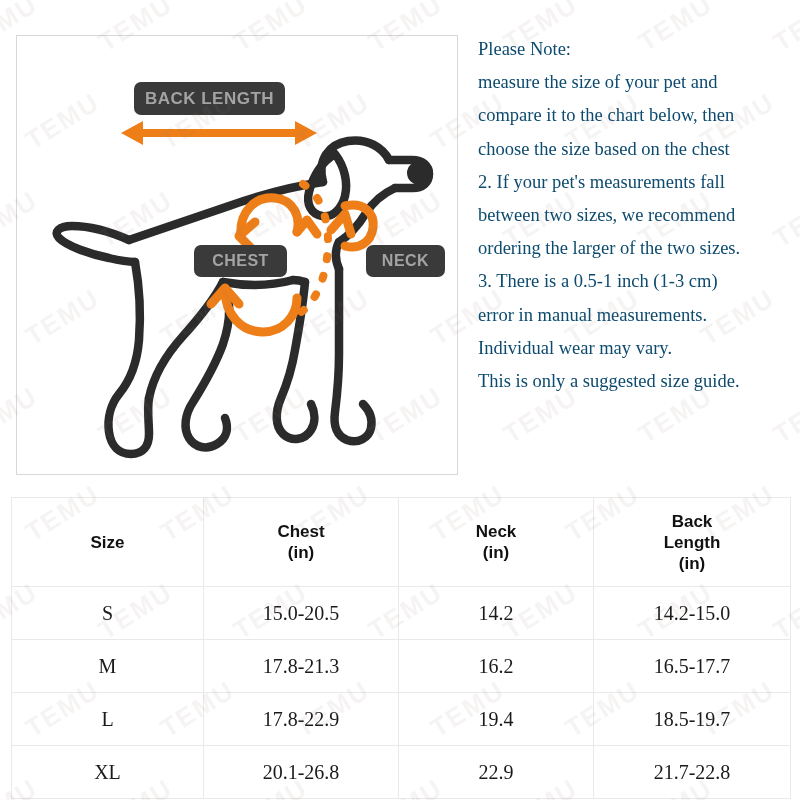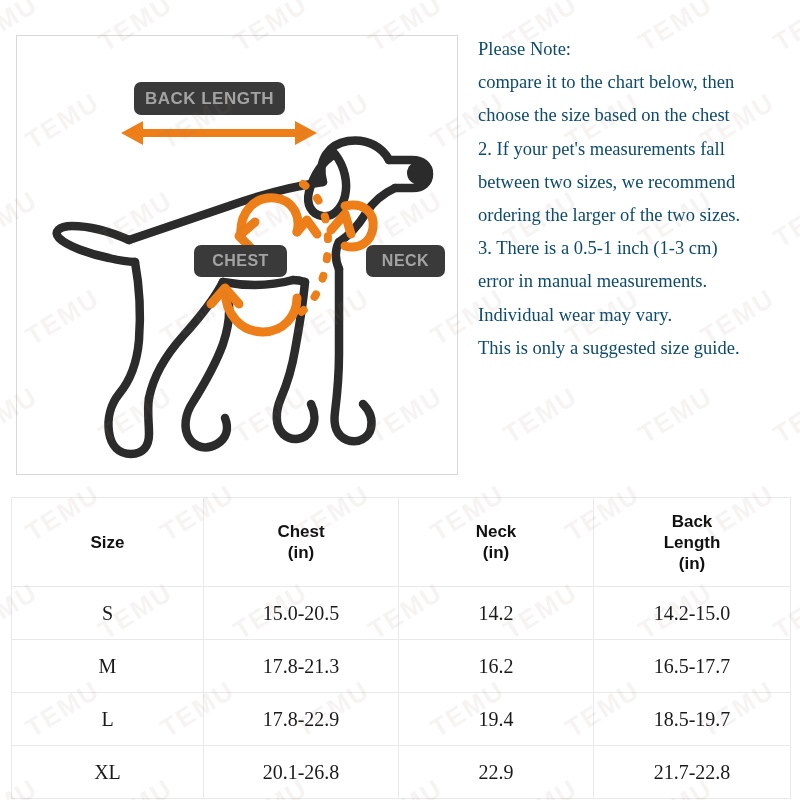--- a/index.html
+++ b/index.html
@@ -326,20 +326,21 @@
     </svg>
 
     <div class="badge badge-back">BACK LENGTH</div>
     <div class="badge badge-chest">CHEST</div>
     <div class="badge badge-neck">NECK</div>
   </div>
 
   <div class="notes">
     <div class="note-line">Please Note:</div>
     <div id="note-lines">
+        <div class="note-line">measure the size of your pet and</div>
         <div class="note-line">compare it to the chart below, then</div>
         <div class="note-line">choose the size based on the chest</div>
         <div class="note-line">2. If your pet's measurements fall</div>
         <div class="note-line">between two sizes, we recommend</div>
         <div class="note-line">ordering the larger of the two sizes.</div>
         <div class="note-line">3. There is a 0.5-1 inch (1-3 cm)</div>
         <div class="note-line">error in manual measurements.</div>
         <div class="note-line">Individual wear may vary.</div>
         <div class="note-line">This is only a suggested size guide.</div>
       </div>

